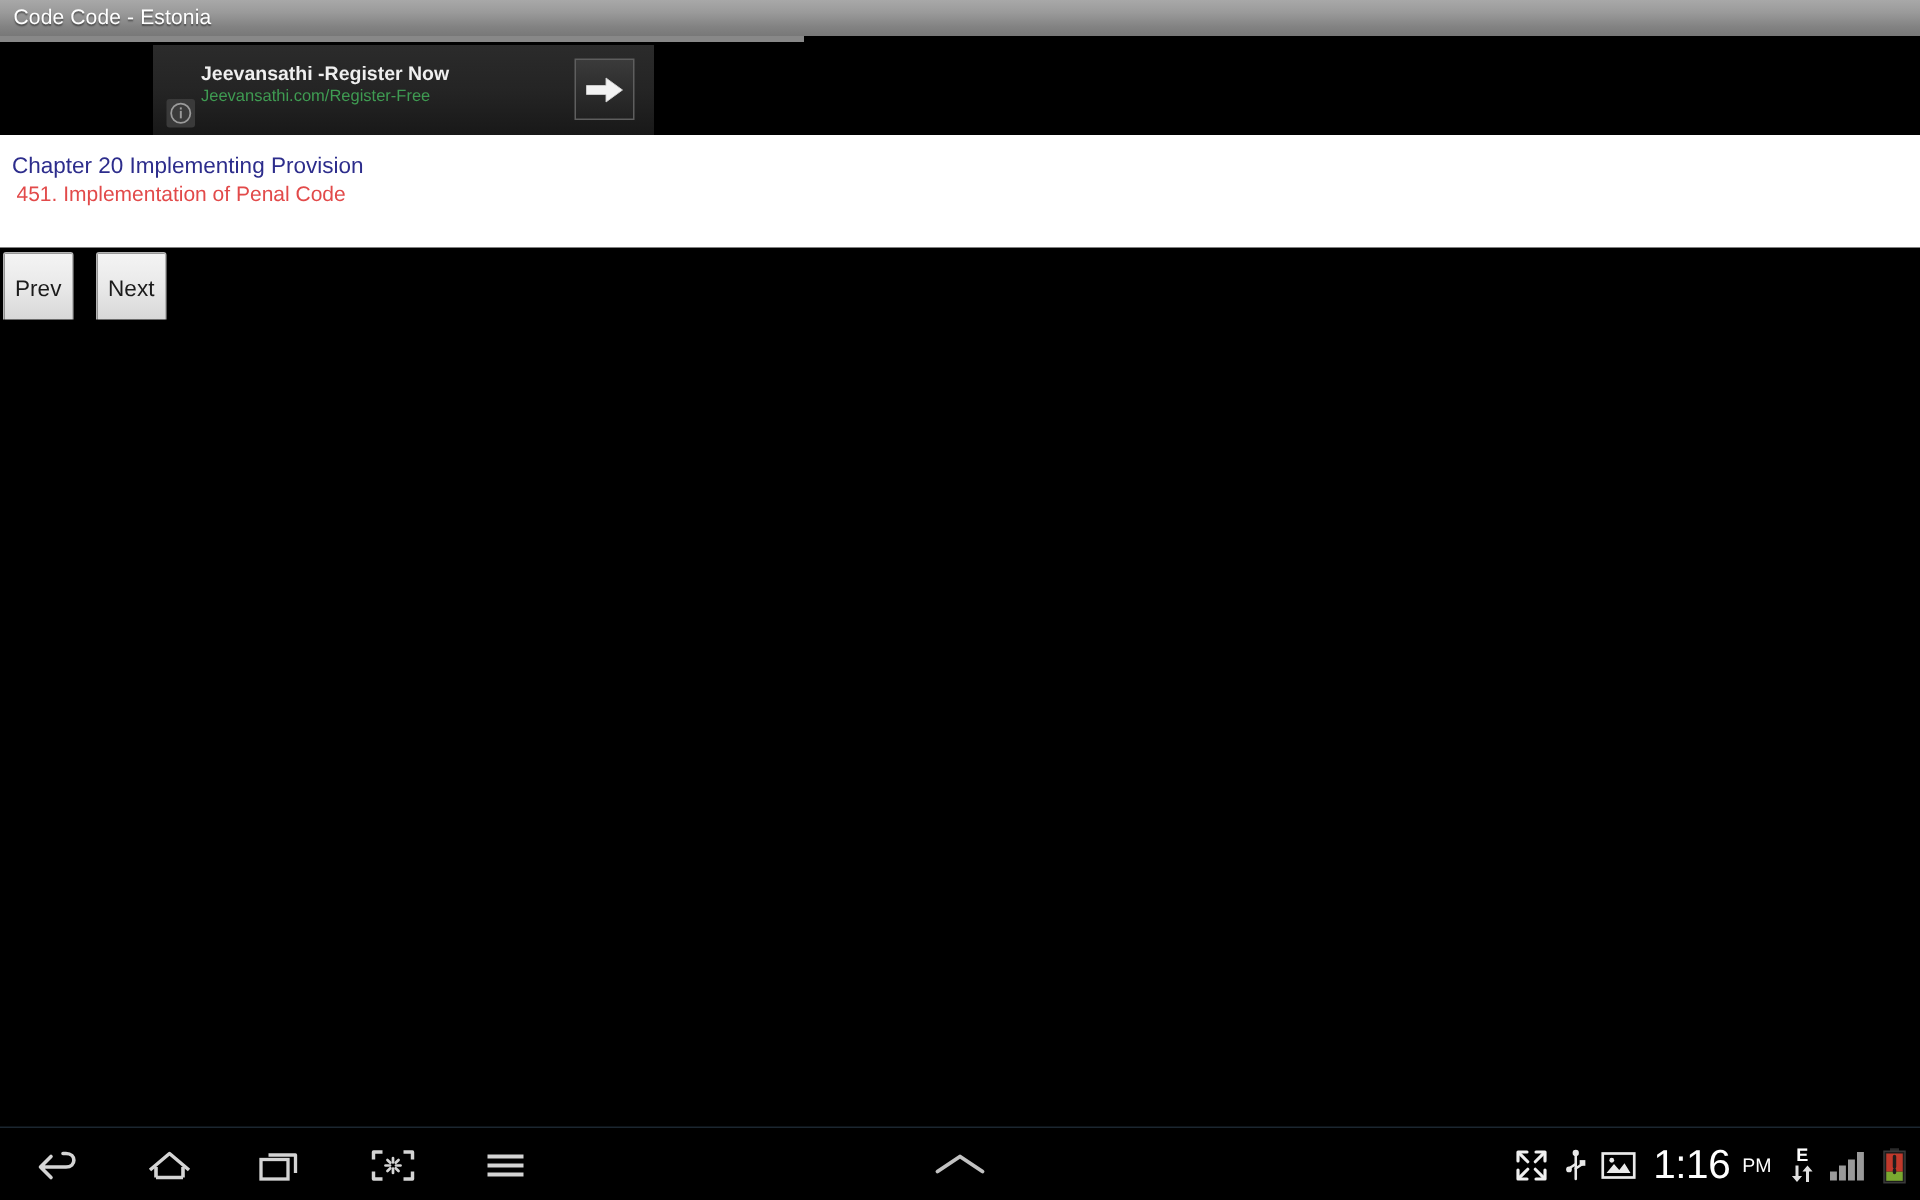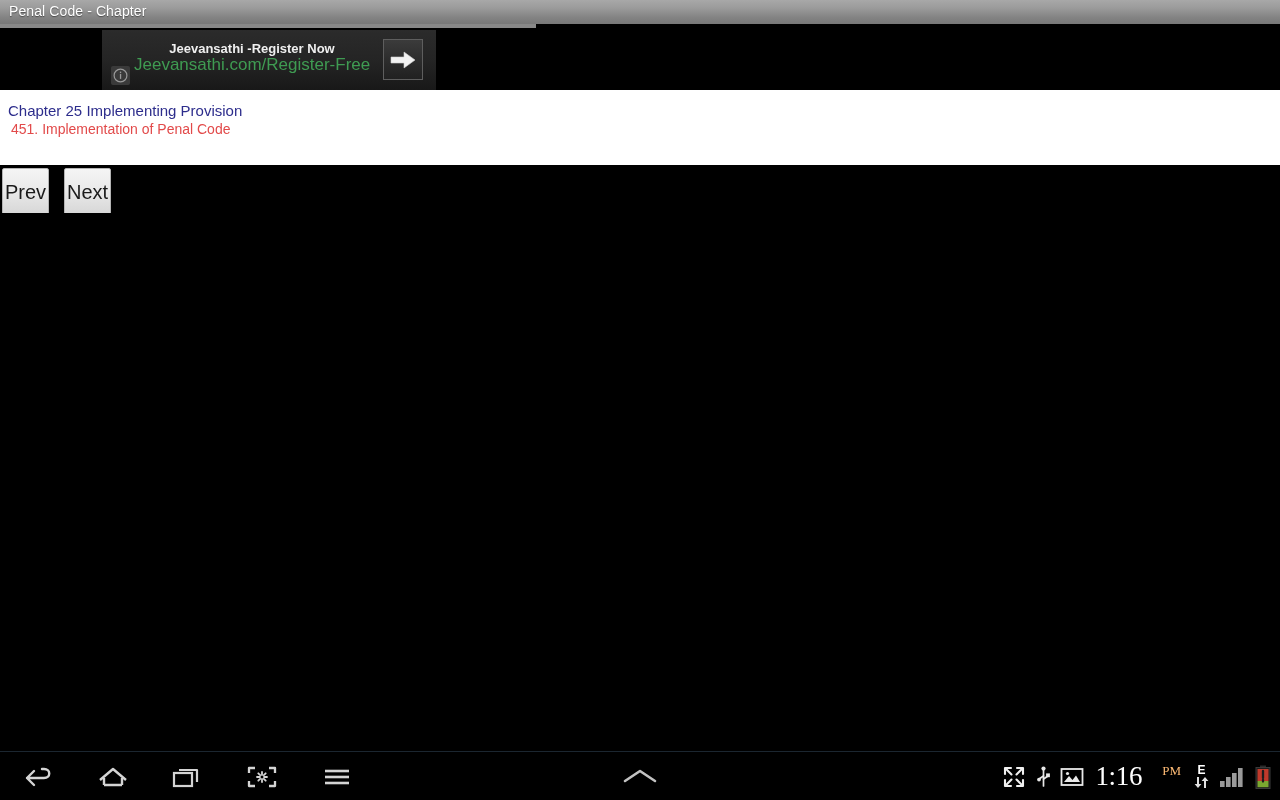--- a/index.html
+++ b/index.html
@@ -51,37 +51,36 @@
     background: #000000;
   }
   #ad-banner {
     position: absolute;
     left: 102px;
     top: 2px;
     width: 334px;
     height: 70px;
     background: linear-gradient(to bottom, #2b2b2b 0%, #242424 45%, #141414 100%);
     overflow: hidden;
-    text-align: center;
   }
   #ad-text-block {
     position: absolute;
     left: 32px;
     top: 11px;
     width: 236px;
   }
   #ad-headline {
     font-size: 13px;
     font-weight: bold;
     color: #efefef;
     line-height: 15px;
     white-space: nowrap;
   }
   #ad-url {
-    font-size: 17px;
+    font-size: 11px;
     color: #3f9b52;
     line-height: 17px;
     white-space: nowrap;
   }
   #ad-info-icon {
     position: absolute;
     left: 9px;
     top: 36px;
     width: 19px;
     height: 19px;
@@ -155,21 +154,21 @@
   }
   .pager-button {
     position: absolute;
     top: 3px;
     height: 48px;
     background: linear-gradient(to bottom, #f4f4f4 0%, #e9e9e9 48%, #d6d6d6 100%);
     border: 1px solid #b4b4b4;
     border-radius: 2px;
     box-sizing: border-box;
     color: #1b1b1b;
-    font-size: 20px;
+    font-size: 15px;
     font-family: "Liberation Sans", sans-serif;
     display: flex;
     align-items: center;
     justify-content: center;
     padding: 0;
     cursor: pointer;
   }
   #prev-button { left: 2px; width: 47px; }
   #next-button { left: 64px; width: 47px; }
 
@@ -219,55 +218,54 @@
     align-items: center;
   }
   .status-item {
     display: flex;
     align-items: center;
     justify-content: center;
     margin-left: 9px;
   }
   #clock-wrap {
     display: flex;
-    align-items: flex-start;
+    align-items: center;
     margin-left: 11px;
     margin-right: 2px;
-    font-family: Liberation Serif, serif;
   }
   #clock-time {
     font-size: 27px;
     color: #ffffff;
     line-height: 27px;
     letter-spacing: -0.3px;
   }
   #clock-meridiem {
     font-size: 13px;
-    color: #fdba74;
-    margin-left: 20px;
+    color: #ffffff;
+    margin-left: 8px;
   }
   #network-type-wrap {
     display: flex;
     flex-direction: column;
     align-items: center;
     margin-left: 10px;
     line-height: 1;
   }
   #network-type-label {
     font-size: 12px;
     color: #ffffff;
     font-weight: bold;
     line-height: 12px;
   }
 </style>
 </head>
 <body>
 
 <div id="title-bar">
-  <div class="title-text">Penal Code - Chapter</div>
+  <div class="title-text">Code Code - Estonia</div>
 </div>
 <div id="title-underline"></div>
 
 <div id="ad-region">
 
   <div id="ad-banner">
 
     <div id="ad-text-block">
       <div id="ad-headline">Jeevansathi -Register Now</div>
       <div id="ad-url">Jeevansathi.com/Register-Free</div>
@@ -286,21 +284,21 @@
         <path d="M1 8 L14 8 L14 3 L25 11 L14 19 L14 14 L1 14 Z" fill="#f2f2f2" stroke="#cfcfcf" stroke-width="0.6"></path>
       </svg>
     </div>
 
   </div>
 
   <div id="ad-bottom-band"></div>
 </div>
 
 <div id="content-area">
-  <div id="chapter-heading">Chapter 25 Implementing Provision</div>
+  <div id="chapter-heading">Chapter 20 Implementing Provision</div>
   <div id="section-heading">451. Implementation of Penal Code</div>
 </div>
 
 <div id="nav-buttons">
   <button class="pager-button" id="prev-button">Prev</button>
   <button class="pager-button" id="next-button">Next</button>
 </div>
 
 <div id="page-backdrop"></div>
 

